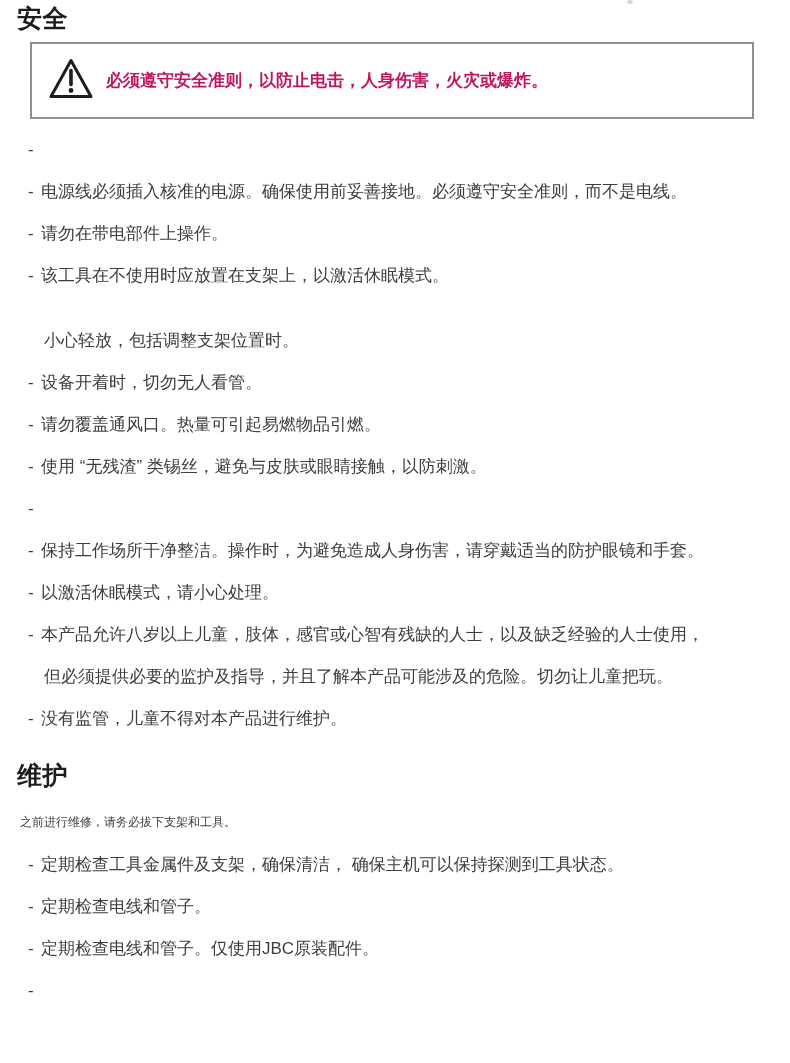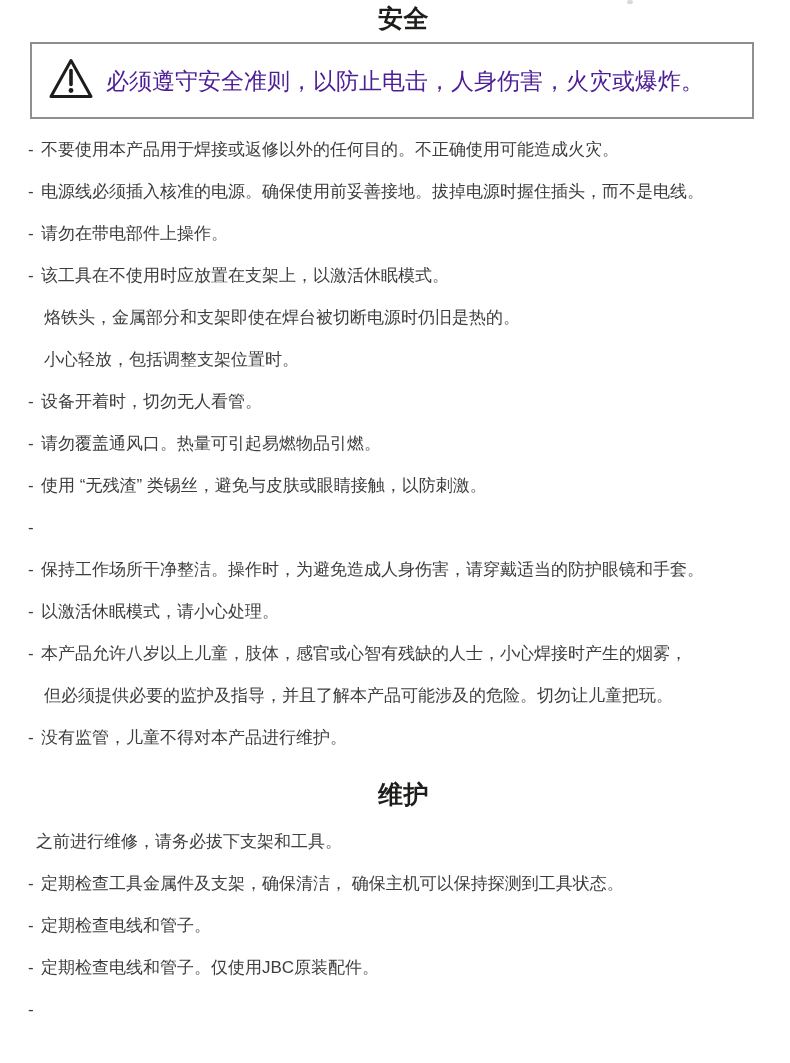--- a/index.html
+++ b/index.html
@@ -13,60 +13,59 @@
     overflow: hidden;
   }
   .section-title {
     margin: 0;
     padding: 0 0 0 17px;
     font-size: 25px;
     line-height: 28px;
     font-weight: 700;
     color: #1d1d1b;
     letter-spacing: 0.5px;
-    text-align: center;
   }
   #safety-title { margin-top: 4px; }
   #maintenance-title { margin-top: 33px; }
 
   .warning-box {
     box-sizing: border-box;
     margin: 10px 0 0 30px;
     width: 724px;
     height: 77px;
     border: 2px solid #8f8f8f;
     display: flex;
     align-items: center;
     padding: 0 14px 0 16px;
     gap: 12px;
     background: #ffffff;
   }
   .warning-icon { flex: none; display: block; }
   .warning-text {
-    font-weight: 400;
-    color: #4c1d95;
-    font-size: 23px;
+    font-weight: 700;
+    color: #be185d;
+    font-size: 17px;
     line-height: 20px;
   }
 
   .list { margin: 21px 0 0 0; }
   .li {
     display: flex;
     padding-left: 28px;
     font-size: 17px;
     line-height: 19px;
     margin-bottom: 23px;
     color: #3d3d3d;
   }
   .li .marker { width: 13px; flex: none; }
   .li.cont .marker { width: 16px; }
 
   .intro-line {
-    padding-left: 36px;
-    font-size: 17px;
+    padding-left: 20px;
+    font-size: 12px;
     line-height: 19px;
     margin: 24px 0 23px 0;
     color: #3d3d3d;
   }
 
   .artifact {
     position: absolute;
     left: 627px;
     top: 0;
     width: 6px;
@@ -90,37 +89,35 @@
       <line x1="23" y1="13.5" x2="23" y2="27.5" stroke="#1d1d1b" stroke-width="3.6" stroke-linecap="round"></line>
       <circle cx="23" cy="33.5" r="2.4" fill="#1d1d1b"></circle>
     </svg>
   </span>
   <span class="warning-text">必须遵守安全准则，以防止电击，人身伤害，火灾或爆炸。</span>
 </div>
 
 <div class="list">
   <div class="li">
     <span class="marker">-</span>
-    <span>不要使用本产品用于焊接或返修以外的任何目的。不正确使用可能造成火灾。</span>
   </div>
   <div class="li">
     <span class="marker">-</span>
-    <span>电源线必须插入核准的电源。确保使用前妥善接地。拔掉电源时握住插头，而不是电线。</span>
+    <span>电源线必须插入核准的电源。确保使用前妥善接地。必须遵守安全准则，而不是电线。</span>
   </div>
   <div class="li">
     <span class="marker">-</span>
     <span>请勿在带电部件上操作。</span>
   </div>
   <div class="li">
     <span class="marker">-</span>
     <span>该工具在不使用时应放置在支架上，以激活休眠模式。</span>
   </div>
   <div class="li cont">
     <span class="marker"></span>
-    <span>烙铁头，金属部分和支架即使在焊台被切断电源时仍旧是热的。</span>
   </div>
   <div class="li cont">
     <span class="marker"></span>
     <span>小心轻放，包括调整支架位置时。</span>
   </div>
   <div class="li">
     <span class="marker">-</span>
     <span>设备开着时，切勿无人看管。</span>
   </div>
   <div class="li">
@@ -137,21 +134,21 @@
   <div class="li">
     <span class="marker">-</span>
     <span>保持工作场所干净整洁。操作时，为避免造成人身伤害，请穿戴适当的防护眼镜和手套。</span>
   </div>
   <div class="li">
     <span class="marker">-</span>
     <span>以激活休眠模式，请小心处理。</span>
   </div>
   <div class="li">
     <span class="marker">-</span>
-    <span>本产品允许八岁以上儿童，肢体，感官或心智有残缺的人士，小心焊接时产生的烟雾，</span>
+    <span>本产品允许八岁以上儿童，肢体，感官或心智有残缺的人士，以及缺乏经验的人士使用，</span>
   </div>
   <div class="li cont">
     <span class="marker"></span>
     <span>但必须提供必要的监护及指导，并且了解本产品可能涉及的危险。切勿让儿童把玩。</span>
   </div>
   <div class="li">
     <span class="marker">-</span>
     <span>没有监管，儿童不得对本产品进行维护。</span>
   </div>
 </div>

